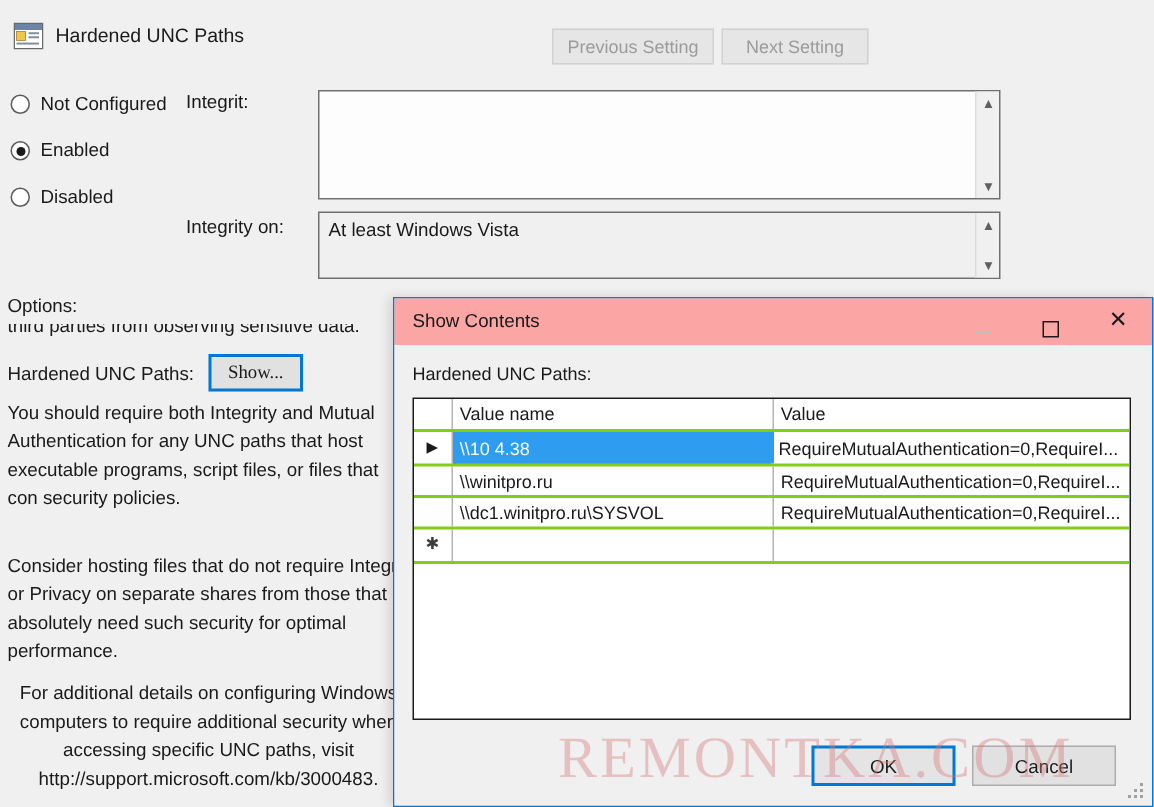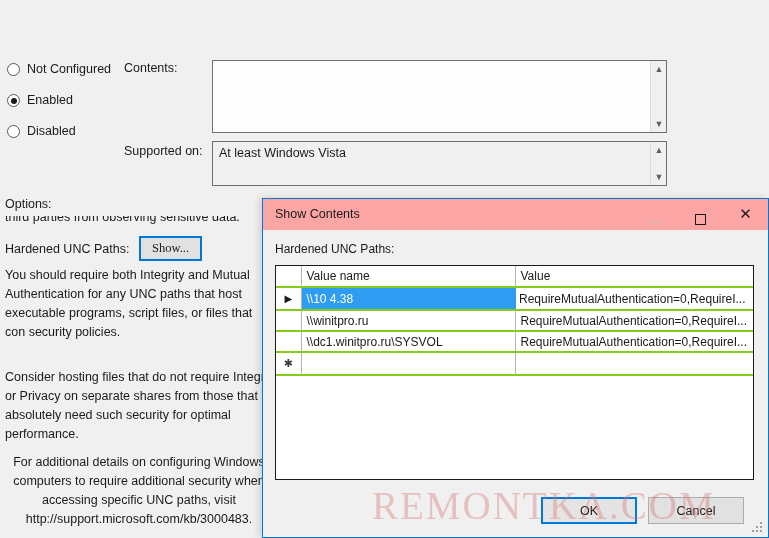--- a/index.html
+++ b/index.html
@@ -364,43 +364,59 @@
     white-space: nowrap;
     pointer-events: none;
     z-index: 50;
   }
 </style>
 </head>
 <body>
 
 <div id="gpo-window">
 
+  <div id="gpo-titlebar">
+    <span id="gpo-title-icon">
+      <svg width="20" height="18" viewBox="0 0 20 18">
+        <rect x="0.5" y="0.5" width="19" height="17" fill="#ffffff" stroke="#6a6a6a"></rect>
+        <rect x="1" y="1" width="18" height="4" fill="#6d84a8"></rect>
+        <rect x="2" y="6" width="6" height="6" fill="#f3c34a" stroke="#9a7a20" stroke-width="0.5"></rect>
+        <rect x="10" y="6.5" width="7" height="1.3" fill="#7f8c9c"></rect>
+        <rect x="10" y="9.2" width="7" height="1.3" fill="#7f8c9c"></rect>
+        <rect x="2" y="13.4" width="15" height="1.3" fill="#7f8c9c"></rect>
+      </svg>
+    </span>
+    <span id="gpo-title-text">Hardened UNC Paths</span>
+
+    <button class="gp-nav-button" id="btn-previous-setting">Previous Setting</button>
+    <button class="gp-nav-button" id="btn-next-setting">Next Setting</button>
+  </div>
 
   <div class="radio-row" id="radio-not-configured">
     <span class="radio-mark"></span>
     <span class="radio-label">Not Configured</span>
   </div>
   <div class="radio-row" id="radio-enabled">
     <span class="radio-mark checked"></span>
     <span class="radio-label">Enabled</span>
   </div>
   <div class="radio-row" id="radio-disabled">
     <span class="radio-mark"></span>
     <span class="radio-label">Disabled</span>
   </div>
 
-  <span id="label-comment">Contents:</span>
+  <span id="label-comment">Integrit:</span>
   <div id="comment-box">
     <div class="mini-scroll">
       <span class="arrow up">▲</span>
       <span class="arrow dn">▼</span>
     </div>
   </div>
 
-  <span id="label-supported-on">Supported on:</span>
+  <span id="label-supported-on">Integrity on:</span>
   <div id="supported-box">
     <span id="supported-text">At least Windows Vista</span>
     <div class="mini-scroll">
       <span class="arrow up">▲</span>
       <span class="arrow dn">▼</span>
     </div>
   </div>
 
   <span id="label-options">Options:</span>
   <div id="options-pane">

